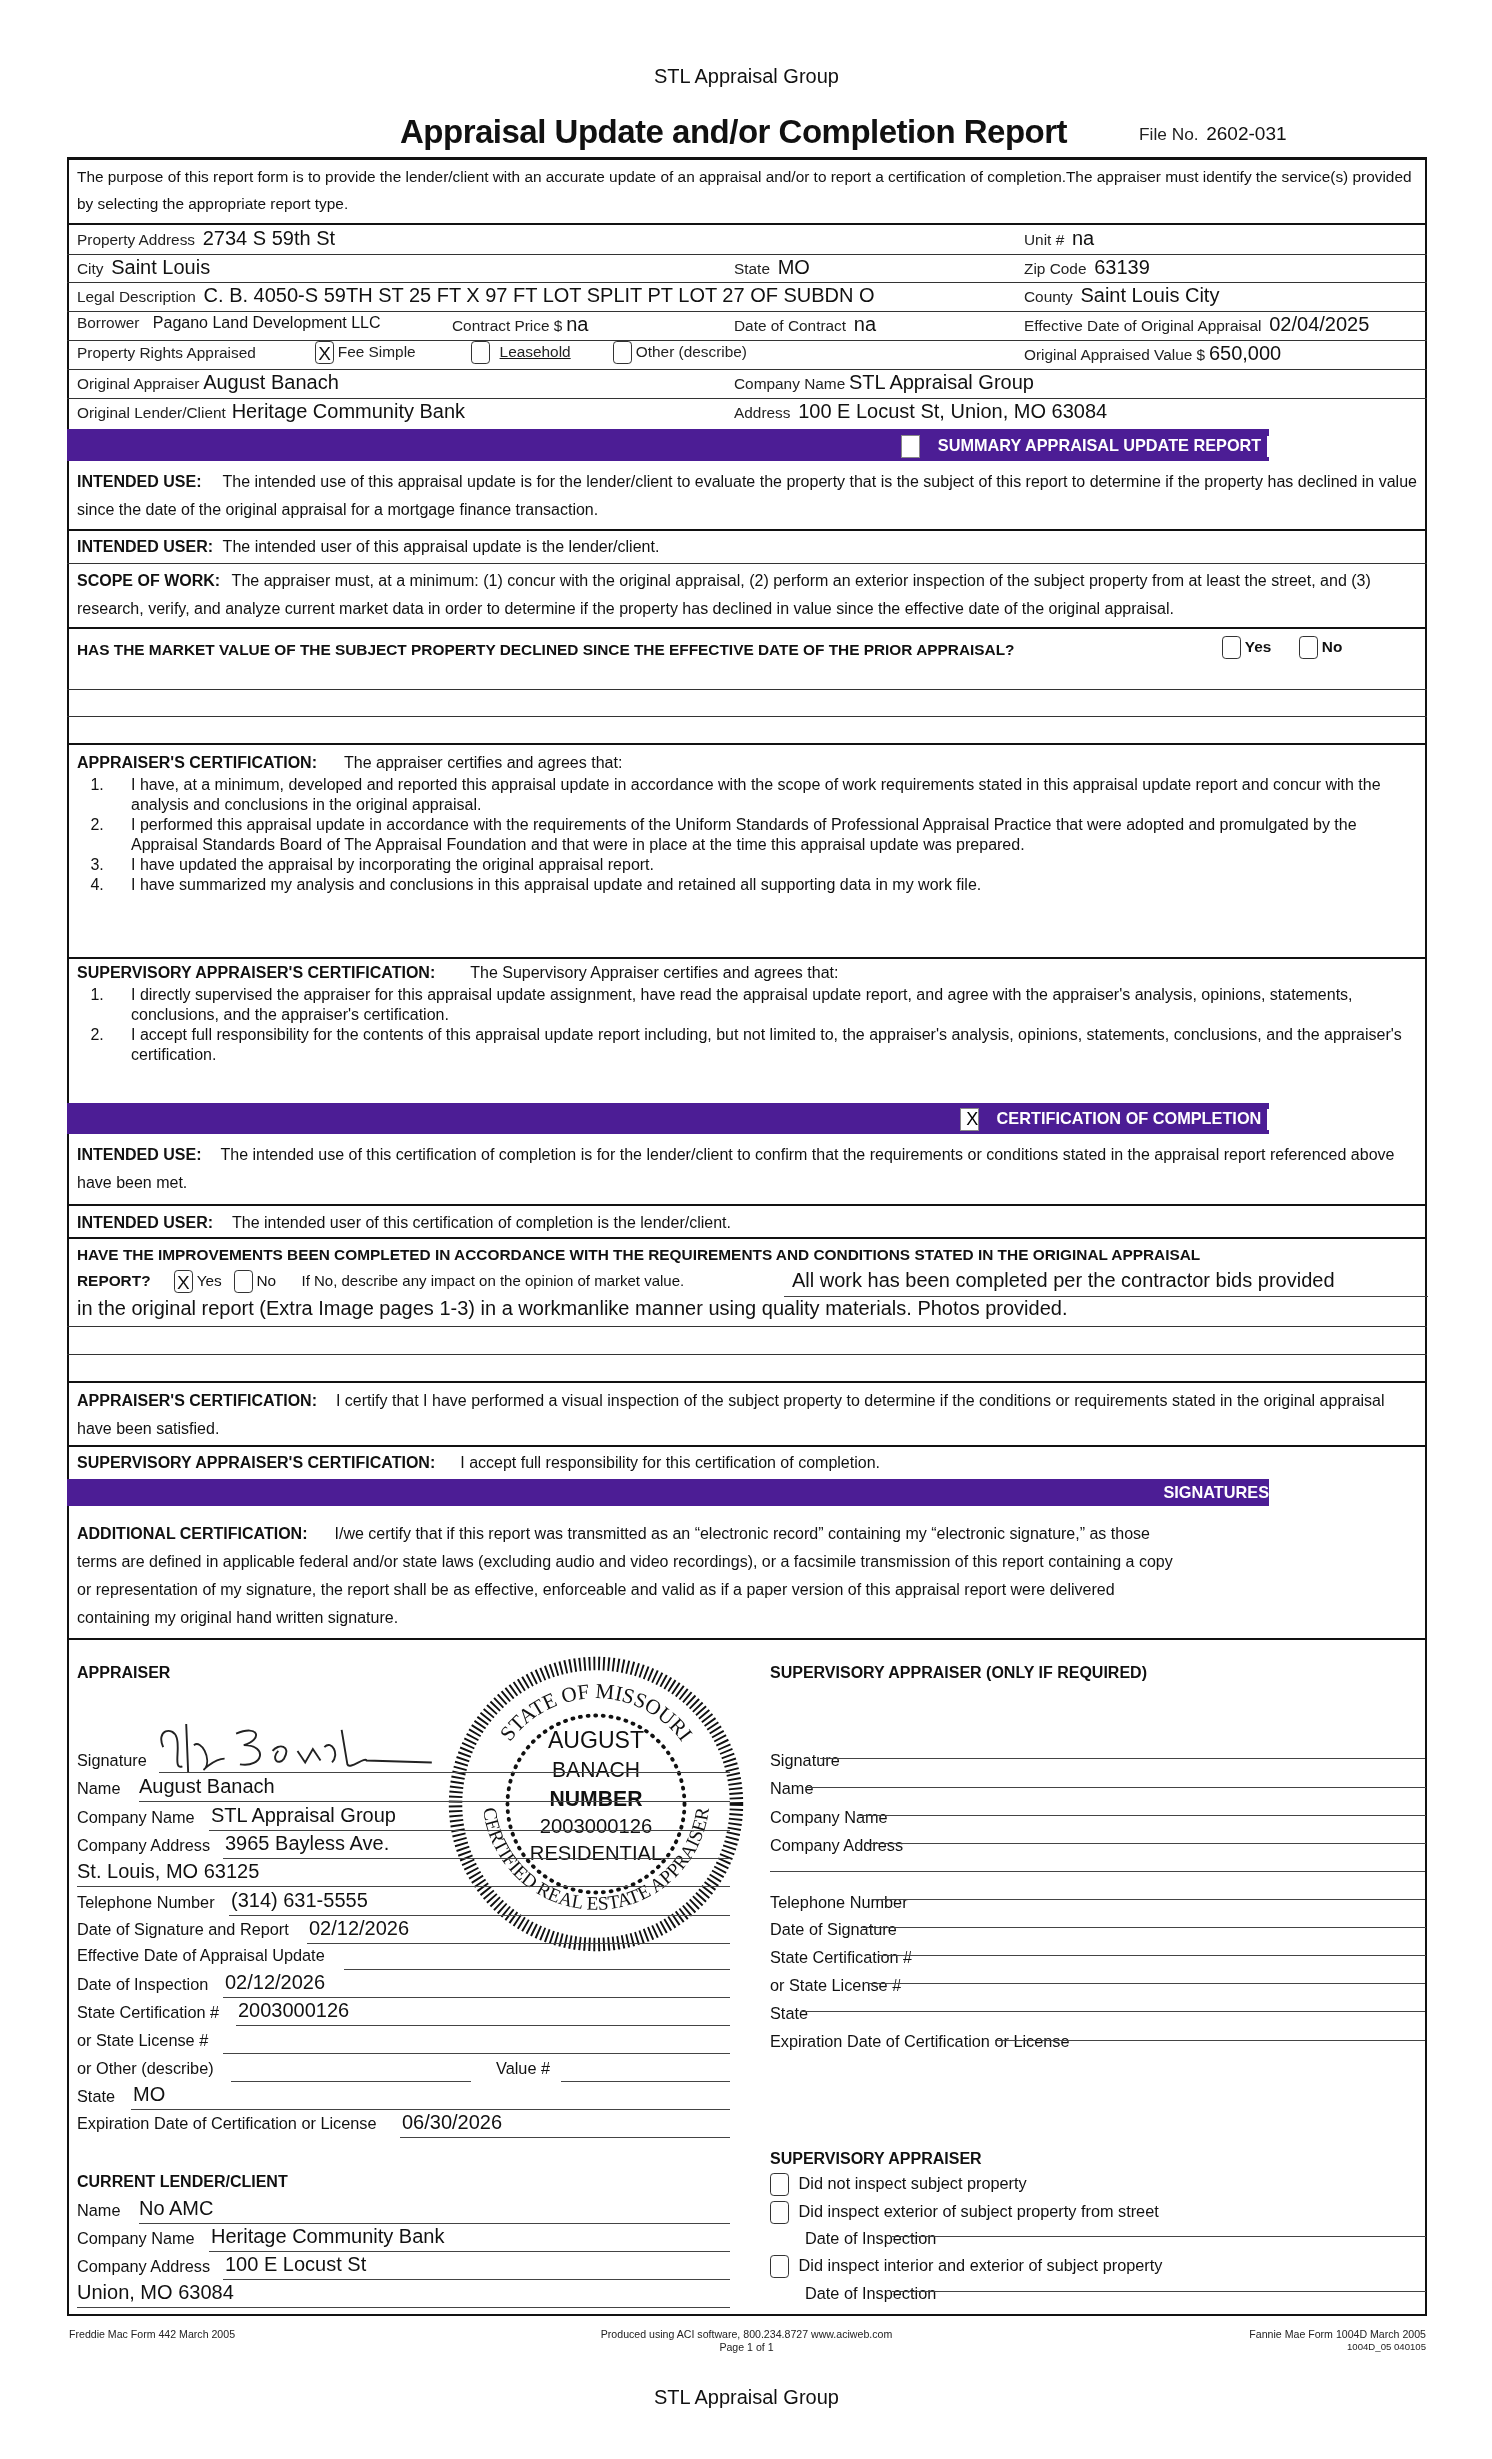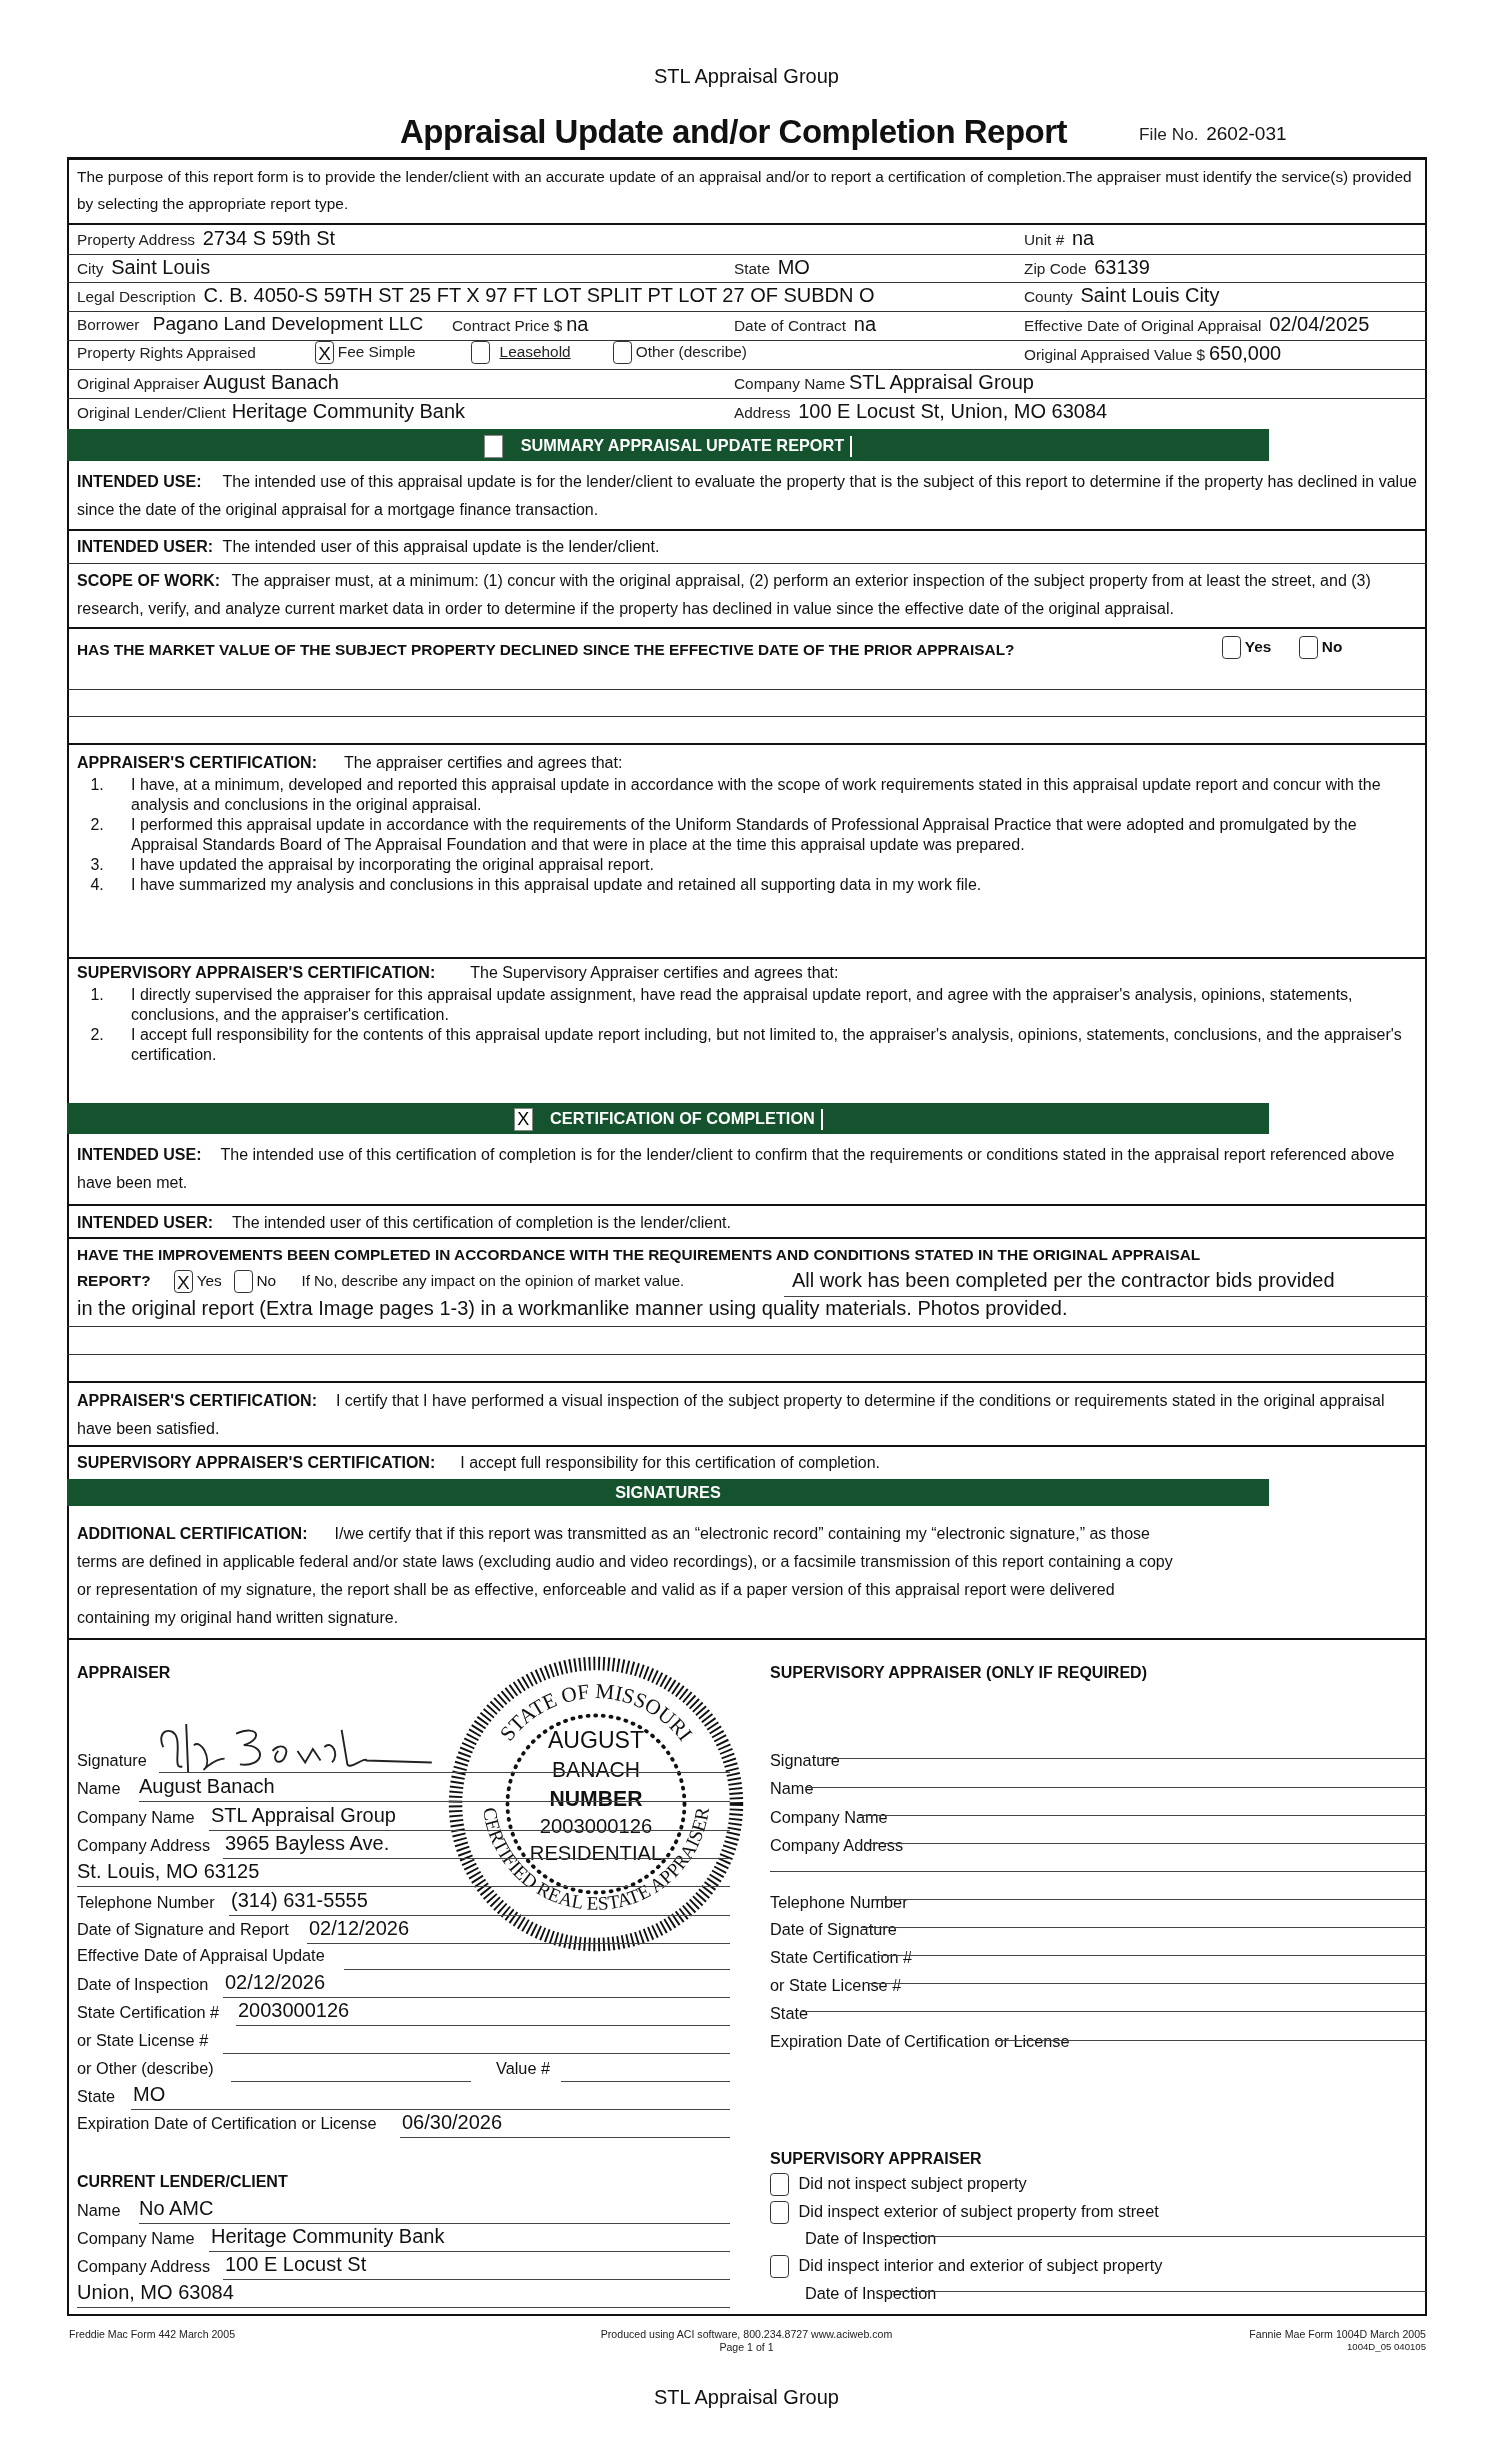--- a/index.html
+++ b/index.html
@@ -9,21 +9,21 @@
   .hdr-company { top:65px; left:0; width:1493px; text-align:center; font-size:20px; }
   .title { top:113px; left:400px; font-size:33px; font-weight:bold; letter-spacing:-0.5px; }
   .fileno { top:123px; left:1139px; font-size:19px; }
   .fileno .lbl { font-size:17.3px; margin-right:7.7px; }
   .box { left:67px; top:157px; width:1360px; height:2159px; border:2.9px solid #111; border-top-width:3.8px; box-sizing:border-box; }
   .hline { position:absolute; left:67px; width:1360px; height:0; border-top:1.9px solid #333; }
   .hline.thick { border-top:2.9px solid #111; }
   .row-text { position:absolute; font-size:16.3px; white-space:nowrap; }
   .lbl { font-size:15.4px; color:#222; }
   .val { font-size:20px; margin-left:7.7px; color:#111; }
-  .band { position:absolute; left:67px; width:1202px; background:#14532d; color:#fff; text-align:center; font-weight:bold; font-size:16.3px; }
+  .band { position:absolute; left:67px; width:1202px; background:#4c1d95; color:#fff; text-align:right; font-weight:bold; font-size:16.3px; }
   .band .cb { display:inline-block; width:17.3px; height:21px; background:#fff; color:#000; vertical-align:middle; margin-right:17.3px; font-weight:normal; font-size:18px; line-height:21px; border:1px solid #888; }
   .band .bar { display:inline-block; width:1.9px; height:21px; background:#fff; vertical-align:middle; margin-left:5.8px; }
   .para { position:absolute; left:77px; width:1345px; font-size:16px; line-height:28px; }
   .para b { font-weight:bold; margin-right:21px; }
   .list { position:absolute; left:77px; width:1345px; font-size:16px; line-height:20px; }
   .list .item { display:flex; }
   .list .num { width:54px; padding-left:13.4px; box-sizing:border-box; flex:none; }
   .chk { display:inline-block; width:19px; height:23px; border:1.4px solid #333; border-radius:3.8px; vertical-align:middle; text-align:center; line-height:23px; font-size:19px; box-sizing:border-box; margin-right:3.8px; }
   .sig-line { position:absolute; height:0; border-top:1.4px solid #444; }
   .sig-lbl { position:absolute; font-size:16.3px; white-space:nowrap; }
@@ -67,21 +67,21 @@
 
 <div class="row-text" style="top:284px; left:77px;">
   <span class="lbl">Legal Description</span><span class="val">C. B. 4050-S 59TH ST 25 FT X 97 FT LOT SPLIT PT LOT 27 OF SUBDN O</span>
 </div>
 <div class="row-text" style="top:284px; left:1024px;">
   <span class="lbl">County</span><span class="val">Saint Louis City</span>
 </div>
 <div class="hline" style="top:311px;"></div>
 
 <div class="row-text" style="top:313px; left:77px;">
-  <span class="lbl">Borrower</span><span class="val" style="font-size:19px; margin-left:13.4px;">Pagano Land Development LLC</span>
+  <span class="lbl">Borrower</span><span class="val" style="font-size:16px; margin-left:13.4px;">Pagano Land Development LLC</span>
 </div>
 <div class="row-text" style="top:313px; left:452px;">
   <span class="lbl">Contract Price $</span><span class="val" style="margin-left:3.8px;">na</span>
 </div>
 <div class="row-text" style="top:313px; left:734px;">
   <span class="lbl">Date of Contract</span><span class="val">na</span>
 </div>
 <div class="row-text" style="top:313px; left:1024px;">
   <span class="lbl">Effective Date of Original Appraisal</span><span class="val">02/04/2025</span>
 </div>

